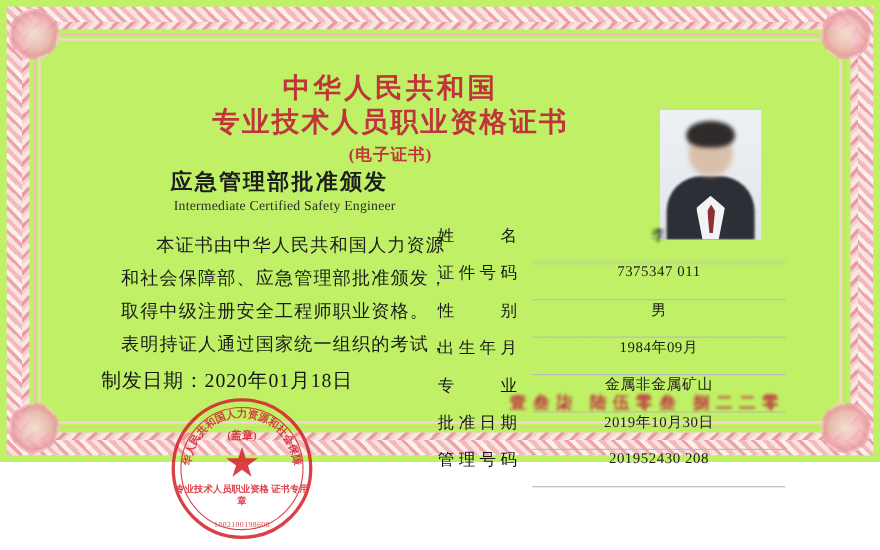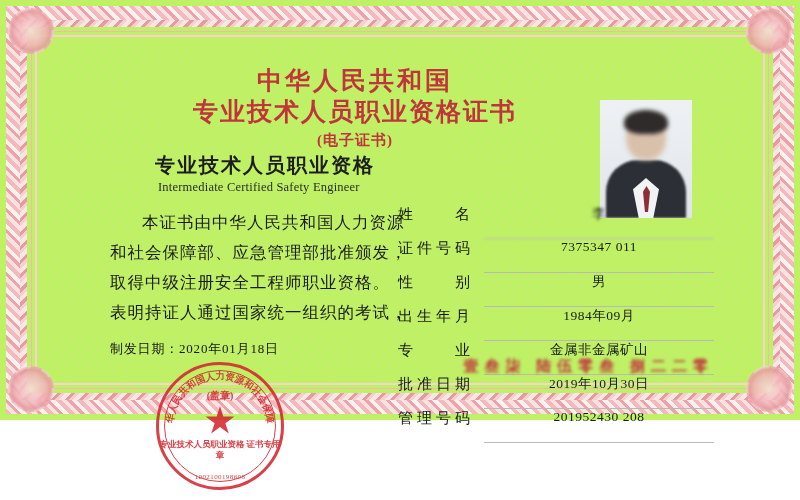--- a/index.html
+++ b/index.html
@@ -329,23 +329,23 @@
     left: 0;
     bottom: 6px;
     width: 122px;
     text-align: center;
     font-size: 7px;
     letter-spacing: .4px;
   }
 
   .issue-date {
     position: absolute;
-    left: 70px;
+    left: 52px;
     bottom: 22px;
-    font-size: 13px;
+    font-size: 18px;
     color: #161616;
     letter-spacing: .8px;
   }
 
   .bottom-code {
     position: absolute;
     right: 46px;
     bottom: 4px;
     font-size: 15px;
     color: #c0343c;
@@ -371,21 +371,21 @@
   <div class="rosette br"></div>
 
   <div class="content">
 
     <div class="title-block">
       <div class="title-line1">中华人民共和国</div>
       <div class="title-line2">专业技术人员职业资格证书</div>
       <div class="title-sub">(电子证书)</div>
     </div>
 
-    <div class="cert-name">专业技术人员职业资格</div>
+    <div class="cert-name">应急管理部批准颁发</div>
     <div class="cert-name-en">Intermediate Certified Safety Engineer</div>
 
     <div class="body-text">
       <p class="indent">本证书由中华人民共和国人力资源</p>
       <p>和社会保障部、应急管理部批准颁发，</p>
       <p>取得中级注册安全工程师职业资格。</p>
       <p>表明持证人通过国家统一组织的考试，</p>
     </div>
 
     <div class="photo">

